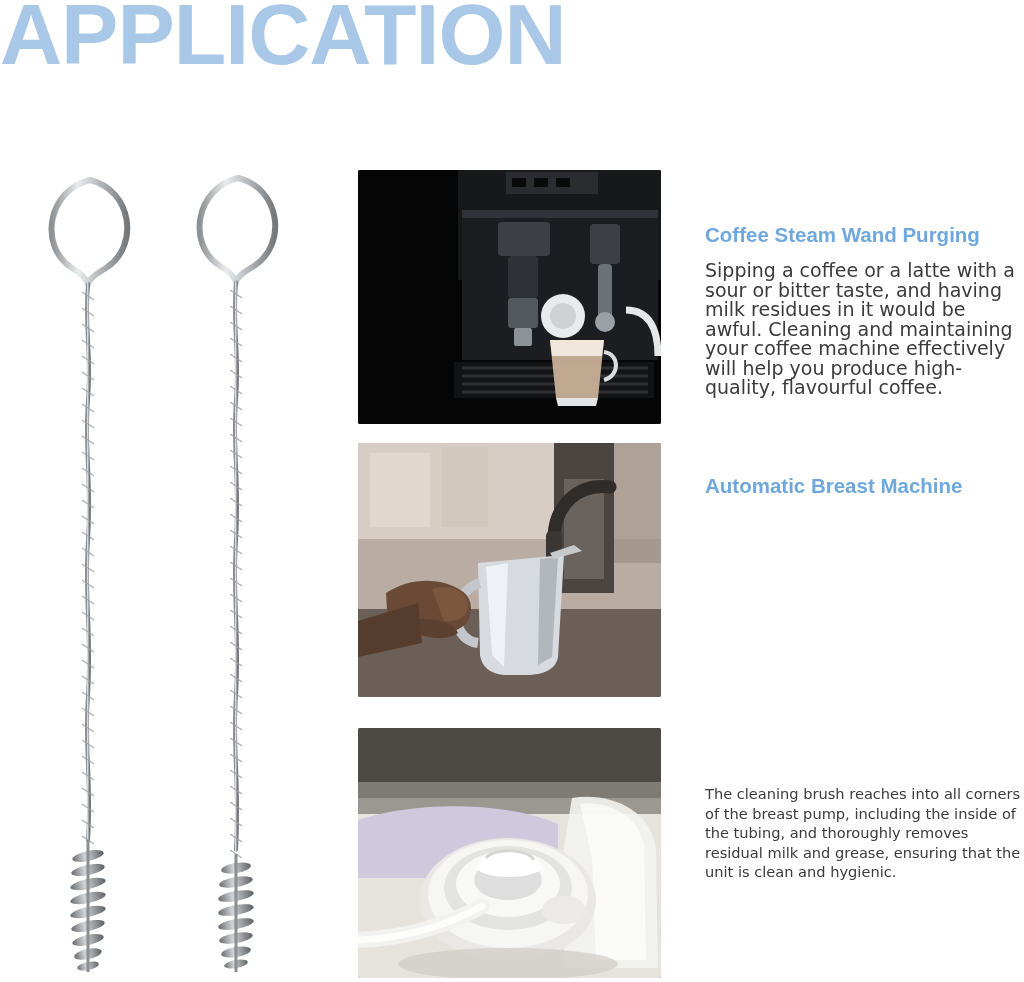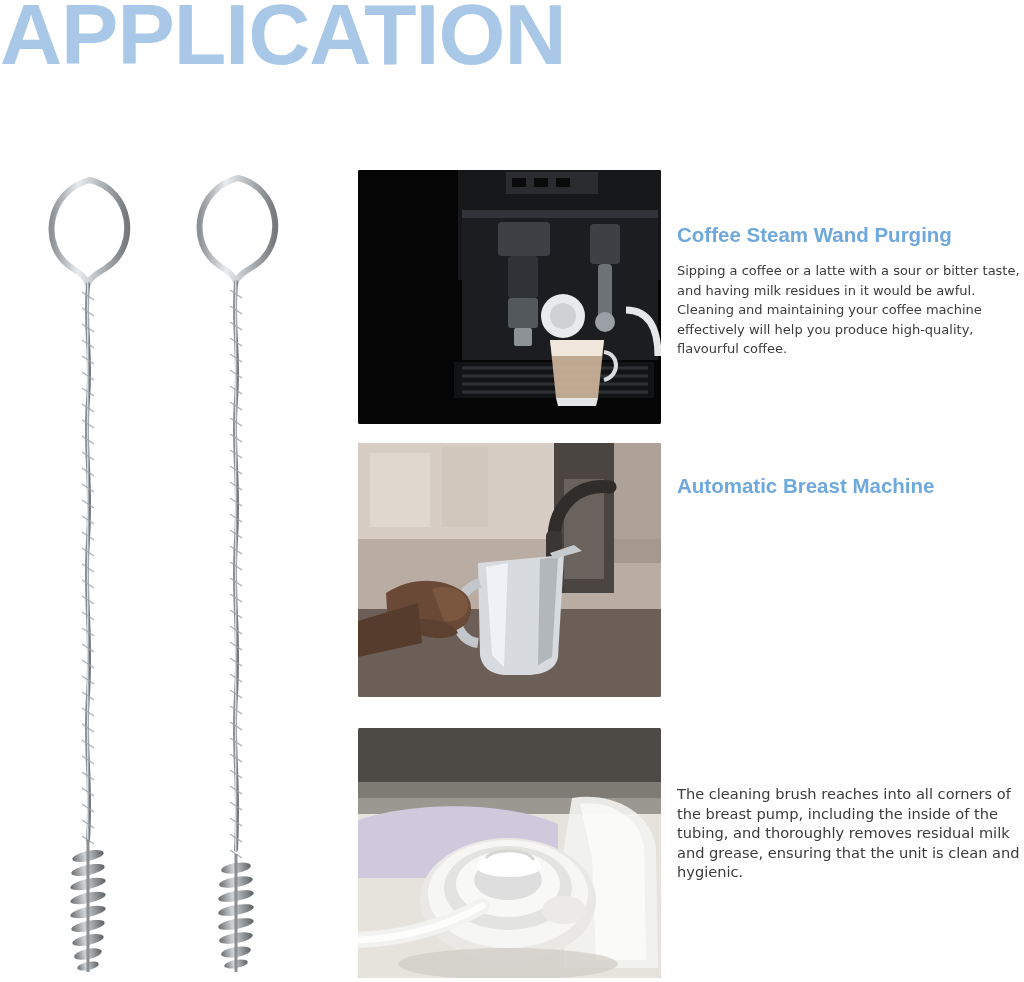--- a/index.html
+++ b/index.html
@@ -44,21 +44,21 @@
   .brush { position: absolute; top: 0; width: 120px; height: 830px; }
   .brush.one { left: 20px; }
   .brush.two { left: 170px; }
 
   
   .block {
     position: absolute;
     left: 358px;
     width: 666px;
     display: flex;
-    gap: 16px;
+    gap: 44px;
   }
   .block.b1 { top: 170px; }
   .block.b2 { top: 443px; }
   .block.b3 { top: 728px; }
 
   .thumb {
     width: 303px;
     height: 254px;
     flex: 0 0 303px;
     border-radius: 2px;
@@ -82,21 +82,21 @@
   .blk-title .l2 { display: block; padding-left: 4px; }
 
   .blk-body {
     color: #3b3b3b;
     font-size: 14.6px;
     line-height: 19.5px;
     margin: 0;
     font-family: "DejaVu Sans", sans-serif;
     font-weight: 400;
   }
-  .blk-body.b1 { font-size: 13px; }
+  .blk-body.b1 { font-size: 19px; }
 
   
   .thumb svg { display: block; width: 100%; height: 100%; }
 </style>
 </head>
 <body>
 
 <div class="page">
 
   <div class="headline">APPLICATION</div>

